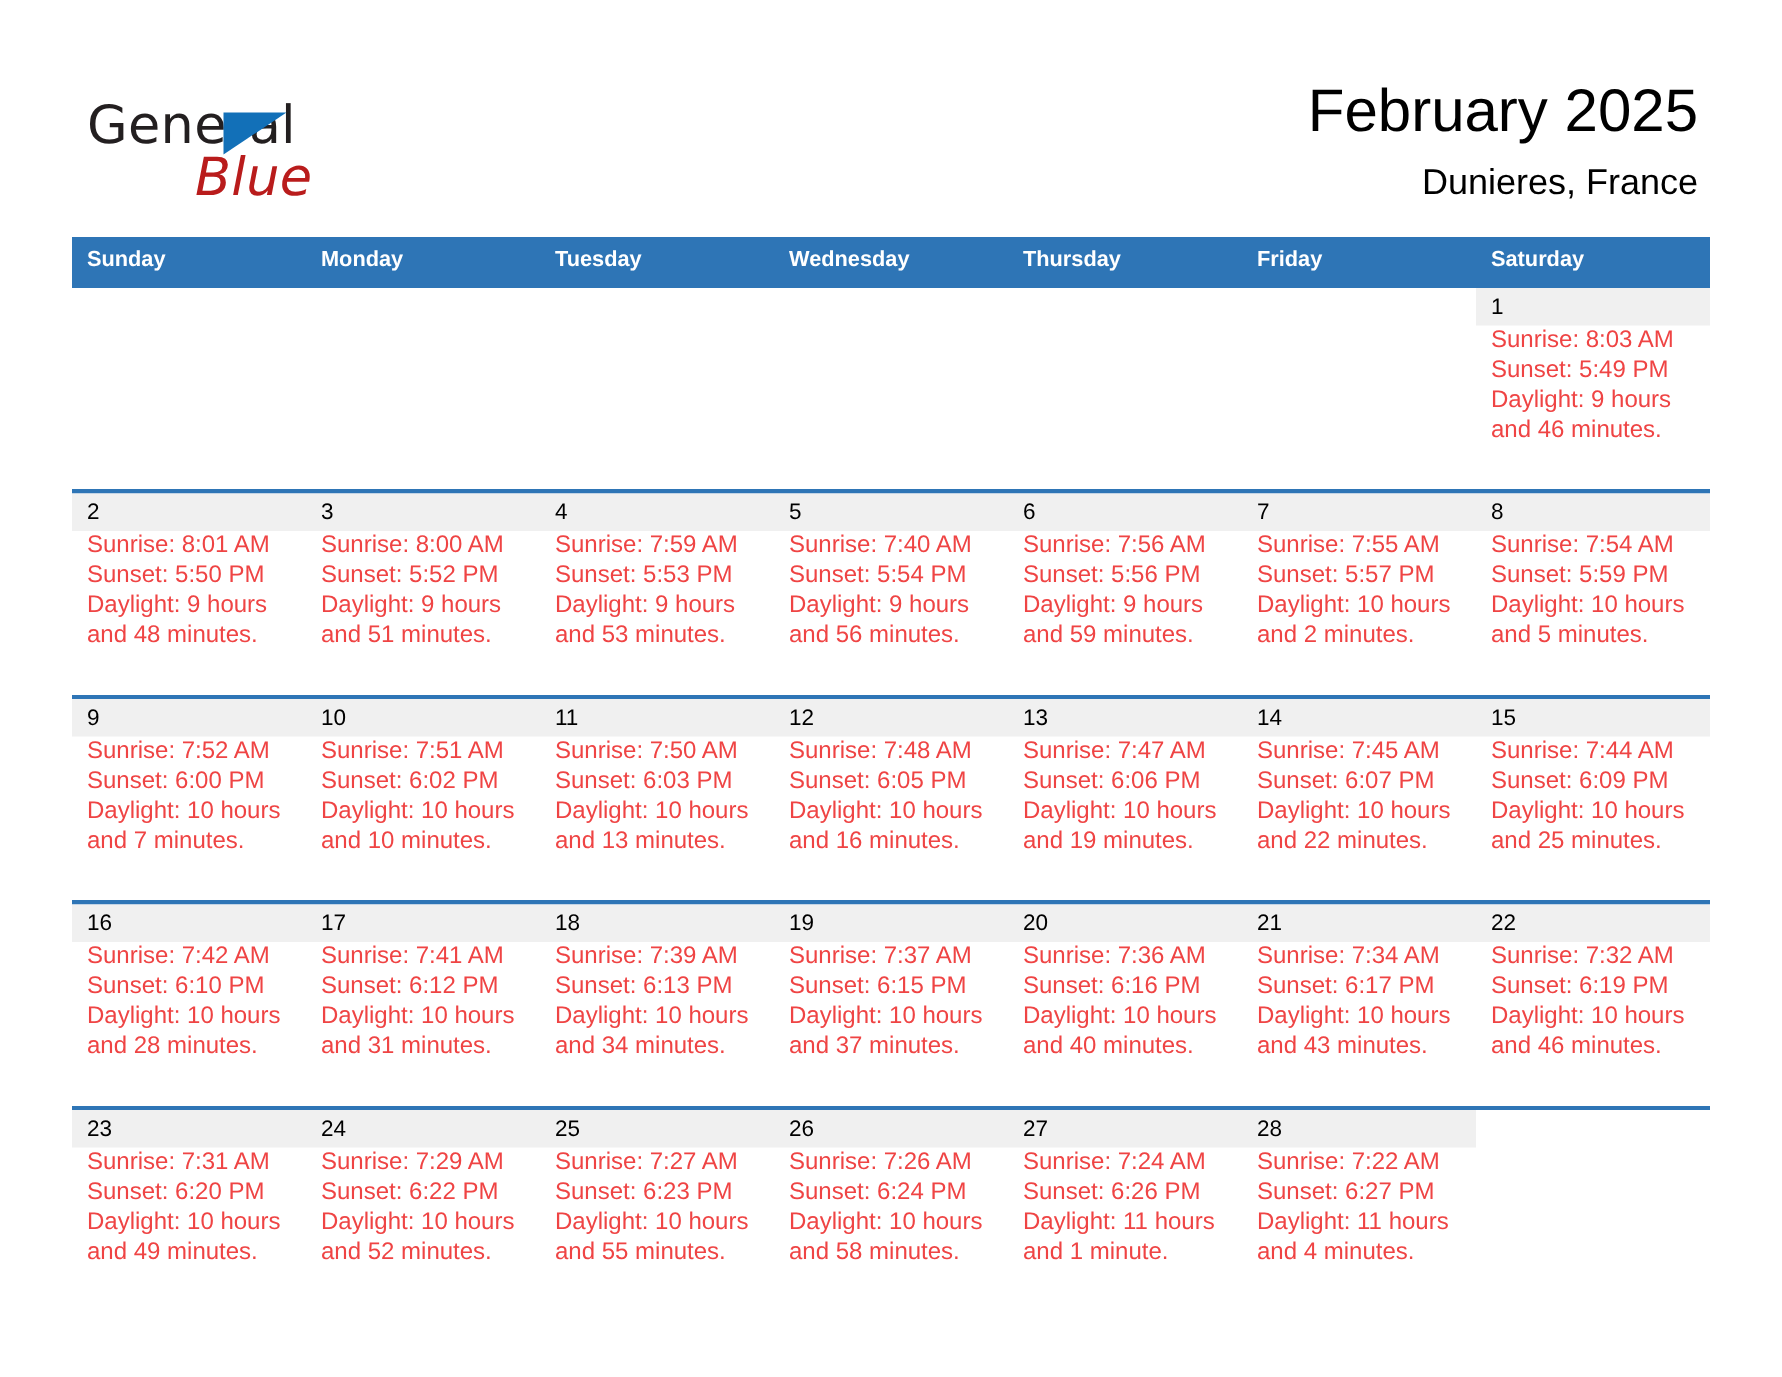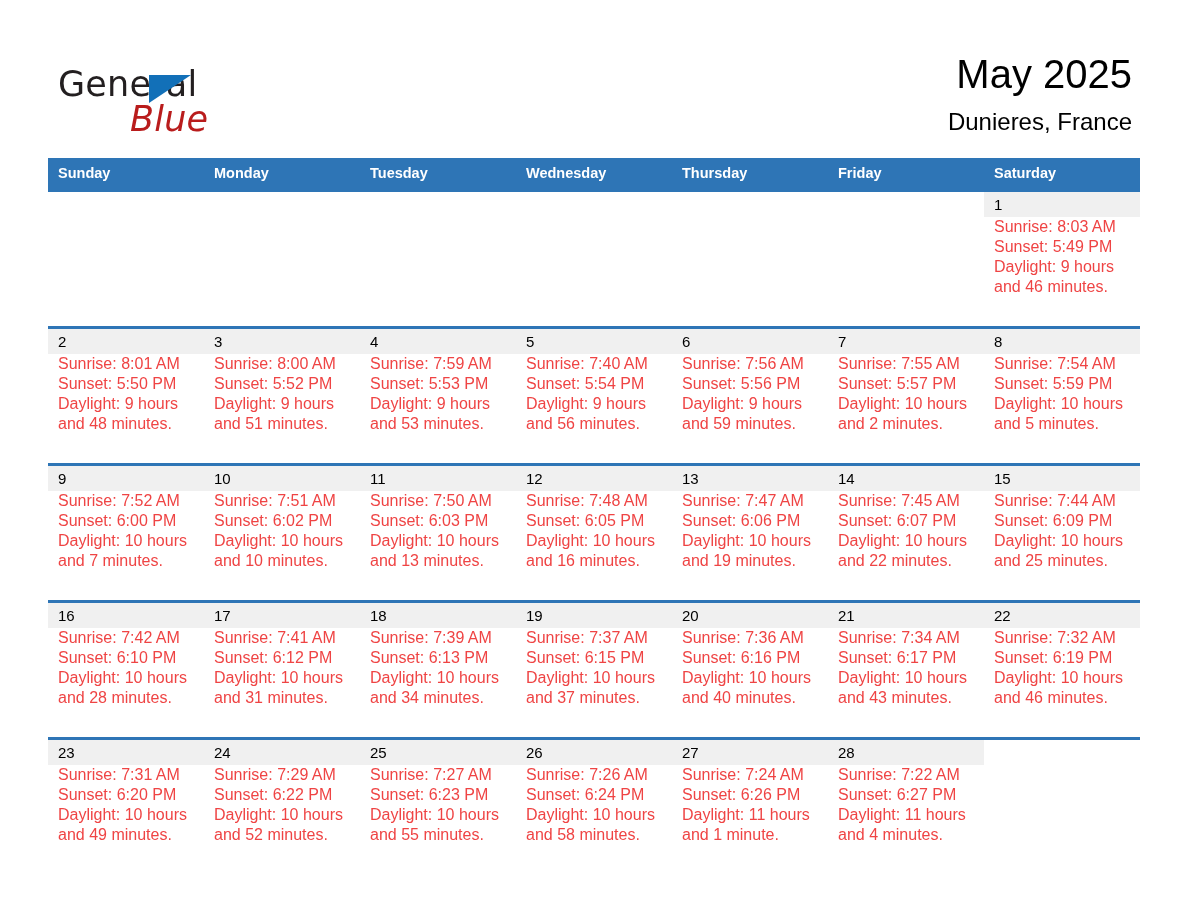--- a/index.html
+++ b/index.html
@@ -162,21 +162,21 @@
 
   <div class="header">
 
     <div class="logo">
       <span class="logo-line1">General</span>
       <span class="logo-triangle"></span>
       <span class="logo-line2">Blue</span>
     </div>
 
     <div class="title-block">
-      <div class="cal-title">May 2025</div>
+      <div class="cal-title">February 2025</div>
       <div class="cal-subtitle">Dunieres, France</div>
     </div>
 
   </div>
 
   <table class="calendar">
     <colgroup>
       <col>
         <col>
         <col>

